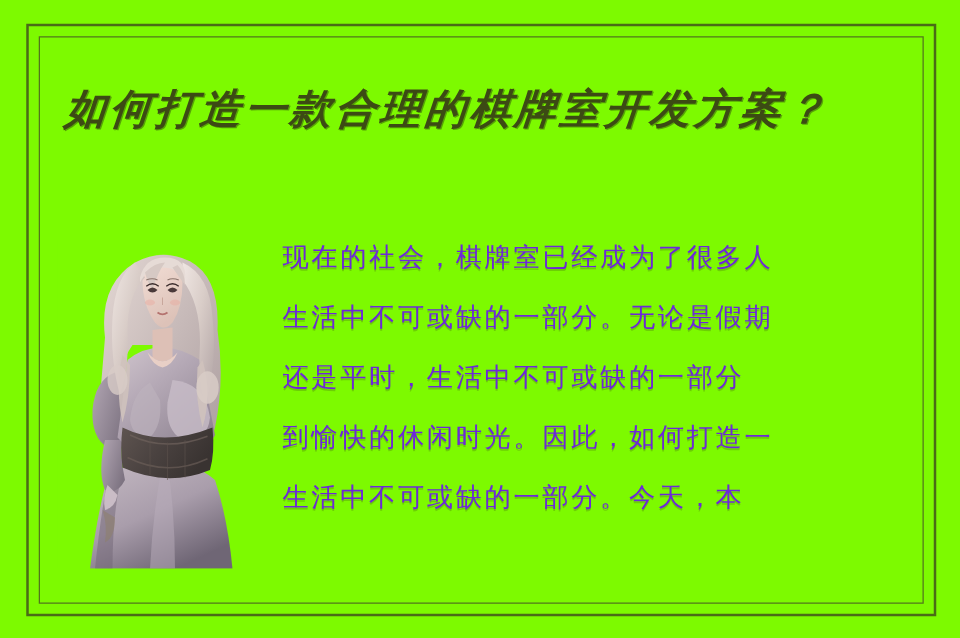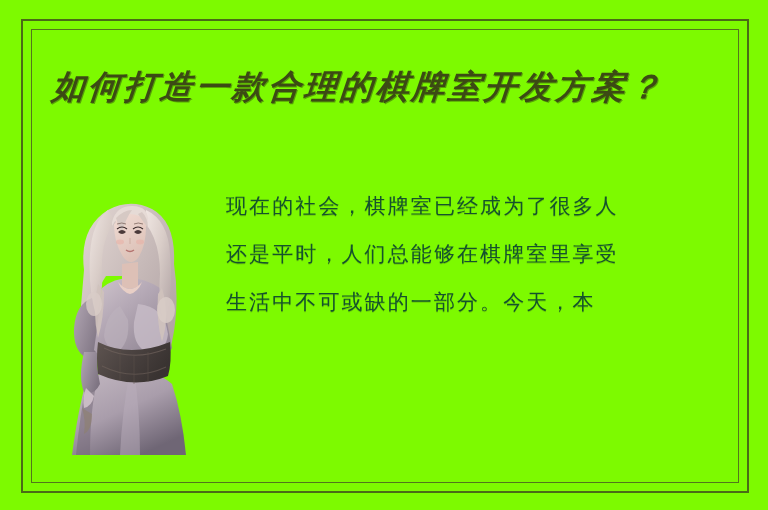--- a/index.html
+++ b/index.html
@@ -58,21 +58,21 @@
 
   
   #article-body {
     position:absolute;
     left:226px; top:182px;
     width:494px;
   }
   .body-line {
     font-family:"DejaVu Sans", sans-serif;
     font-size:21px;
-    color:#14532d;
+    color:#6d28d9;
     letter-spacing:2.1px;
     height:48px;
     line-height:48px;
     white-space:nowrap;
     text-shadow:0 1px 0 rgba(60,80,20,.25);
   }
 </style>
 </head>
 <body>
 
@@ -186,15 +186,17 @@
     <ellipse cx="94" cy="50" rx="4" ry="2.4" fill="#e8a99e" opacity=".45"></ellipse>
 
     <path d="M40 196 Q36 206 38 216 Q46 214 48 204 Z" fill="#cfc2cb" opacity=".9"></path>
 
     <path d="M36 216 Q40 228 38 242 Q46 238 46 222 Z" fill="#8e7f6a" opacity=".55"></path>
   </svg>
 </div>
 
 <div id="article-body">
   <div class="body-line">现在的社会，棋牌室已经成为了很多人</div>
-  <div class="body-line">还是平时，人们总能够在棋牌室里享受</div>
+  <div class="body-line">生活中不可或缺的一部分。无论是假期</div>
+  <div class="body-line">还是平时，生活中不可或缺的一部分</div>
+  <div class="body-line">到愉快的休闲时光。因此，如何打造一</div>
   <div class="body-line">生活中不可或缺的一部分。今天，本</div>
 </div>
 
 </body></html>

